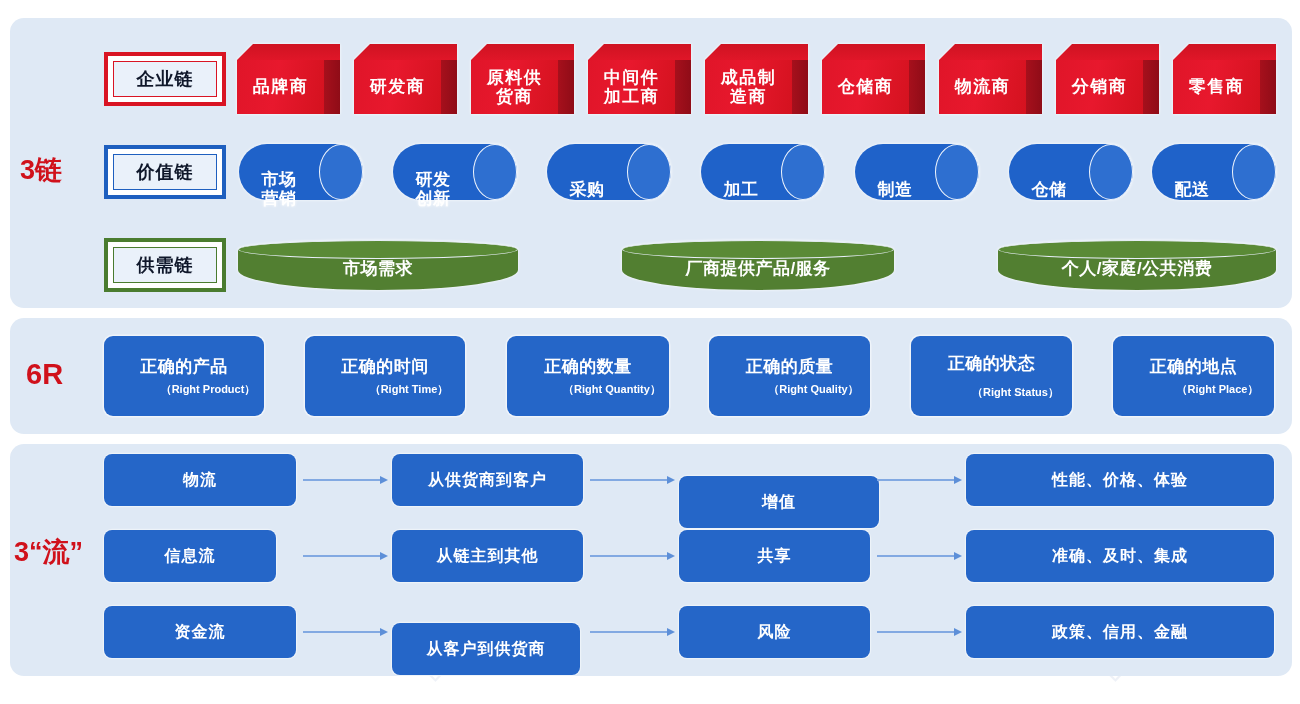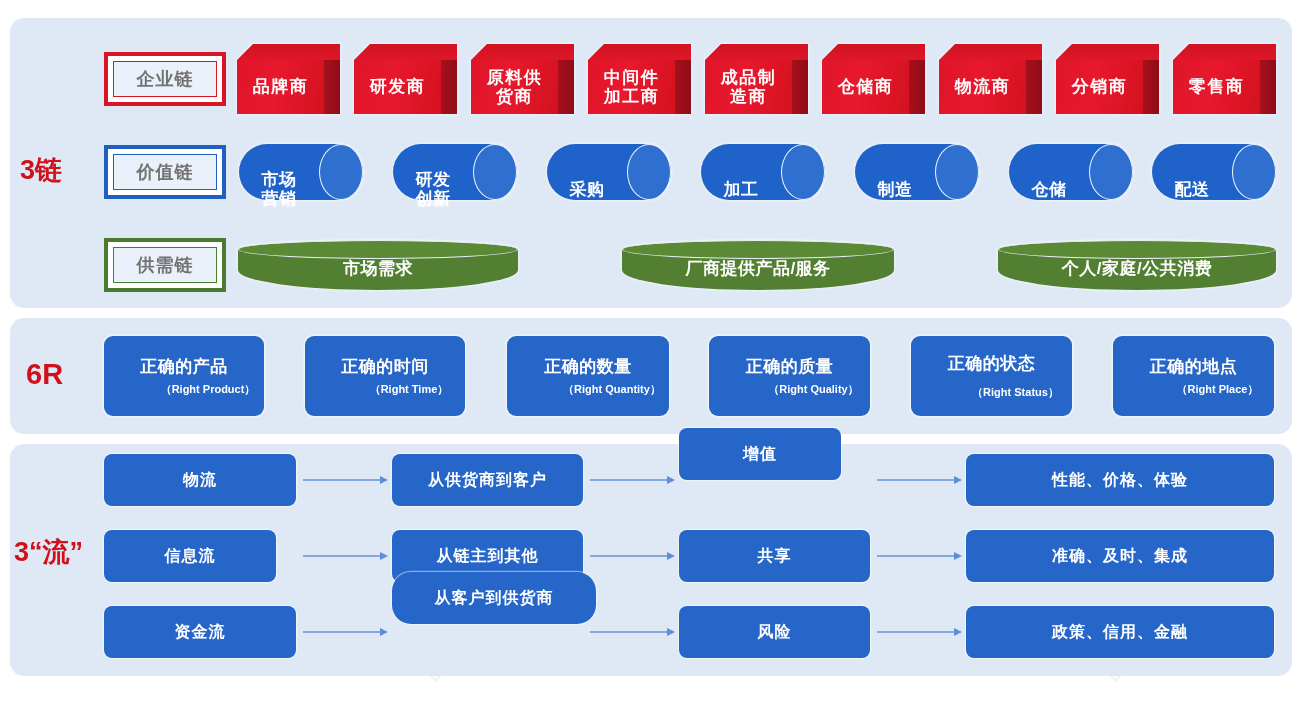--- a/index.html
+++ b/index.html
@@ -40,21 +40,21 @@
     background: #ffffff;
     display: flex; align-items: center; justify-content: center;
   }
   .plate .inner {
     position: absolute; inset: 5px;
     border: 1px solid currentColor;
     background: #eaf1fa;
   }
   .plate span {
     position: relative; z-index: 2;
-    font-size: 18px; font-weight: bold; color: #737373;
+    font-size: 18px; font-weight: bold; color: #0f172a;
     letter-spacing: 1px;
   }
   #plate-enterprise { left: 104px; top: 52px;  border: 4px solid #d91423; color:#d91423; }
   #plate-value      { left: 104px; top: 145px; border: 4px solid #1e5fbf; color:#1e5fbf; }
   #plate-supply     { left: 104px; top: 238px; border: 4px solid #4a7c2f; color:#4a7c2f; }
 
   
   .box3d {
     position: absolute;
     top: 44px;
@@ -379,21 +379,21 @@
     <div class="shaft"></div>
     <div class="head"></div>
   </div>
   <div class="f-card" style="left:392px; top:454px; width:191px;">
     <span>从供货商到客户</span>
   </div>
   <div class="arrow" style="left:590px; top:475px; width:85px;">
     <div class="shaft"></div>
     <div class="head"></div>
   </div>
-  <div class="f-card" style="left:679px; top:428px; width:162px;text-align:right;">
+  <div class="f-card" style="left:679px; top:476px; width:200px;text-align:right;">
     <span>增值</span>
   </div>
   <div class="arrow" style="left:877px; top:475px; width:85px;">
     <div class="shaft"></div>
     <div class="head"></div>
   </div>
   <div class="f-card" style="left:966px; top:454px; width:308px;">
     <span>性能、价格、体验</span>
   </div>
 
@@ -422,21 +422,21 @@
     <span>准确、及时、集成</span>
   </div>
 
   <div class="f-card" style="left:104px; top:606px; width:192px;">
     <span>资金流</span>
   </div>
   <div class="arrow" style="left:303px; top:627px; width:85px;">
     <div class="shaft"></div>
     <div class="head"></div>
   </div>
-  <div class="f-card" style="left:392px; top:572px; width:204px;border-radius:19px;">
+  <div class="f-card" style="left:392px; top:623px; width:188px;">
     <span>从客户到供货商</span>
   </div>
   <div class="arrow" style="left:590px; top:627px; width:85px;">
     <div class="shaft"></div>
     <div class="head"></div>
   </div>
   <div class="f-card" style="left:679px; top:606px; width:191px;">
     <span>风险</span>
   </div>
   <div class="arrow" style="left:877px; top:627px; width:85px;">

